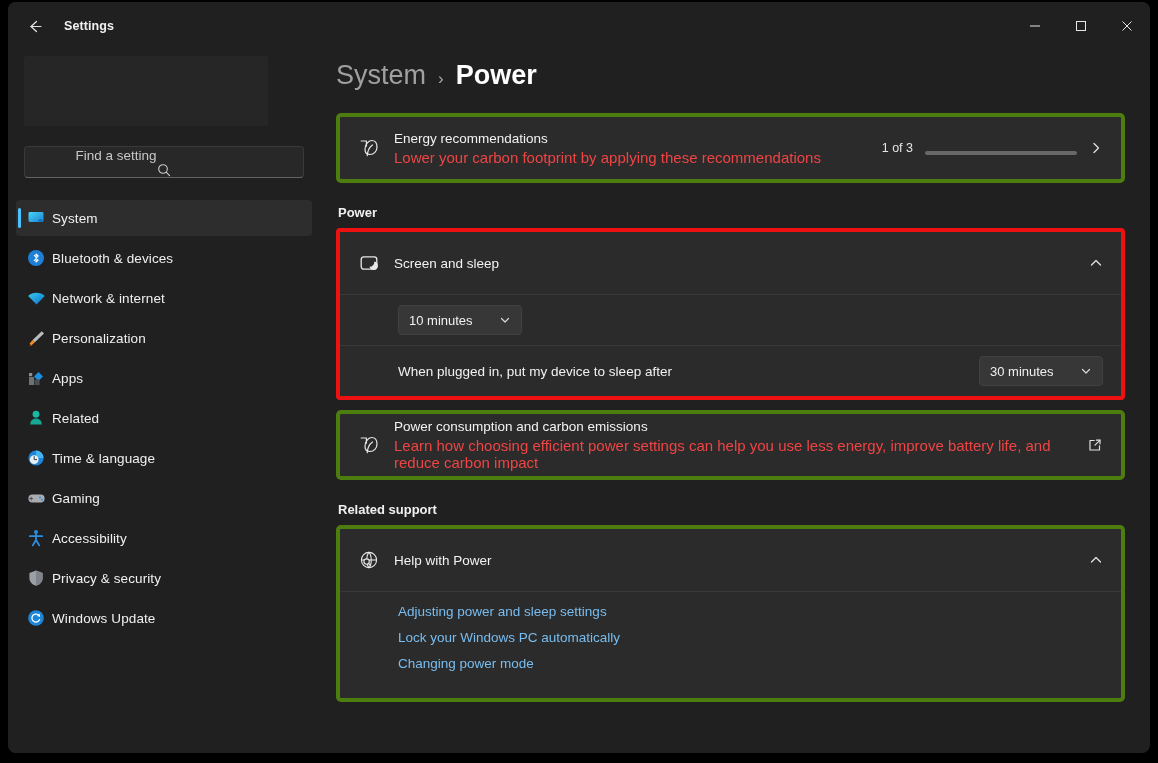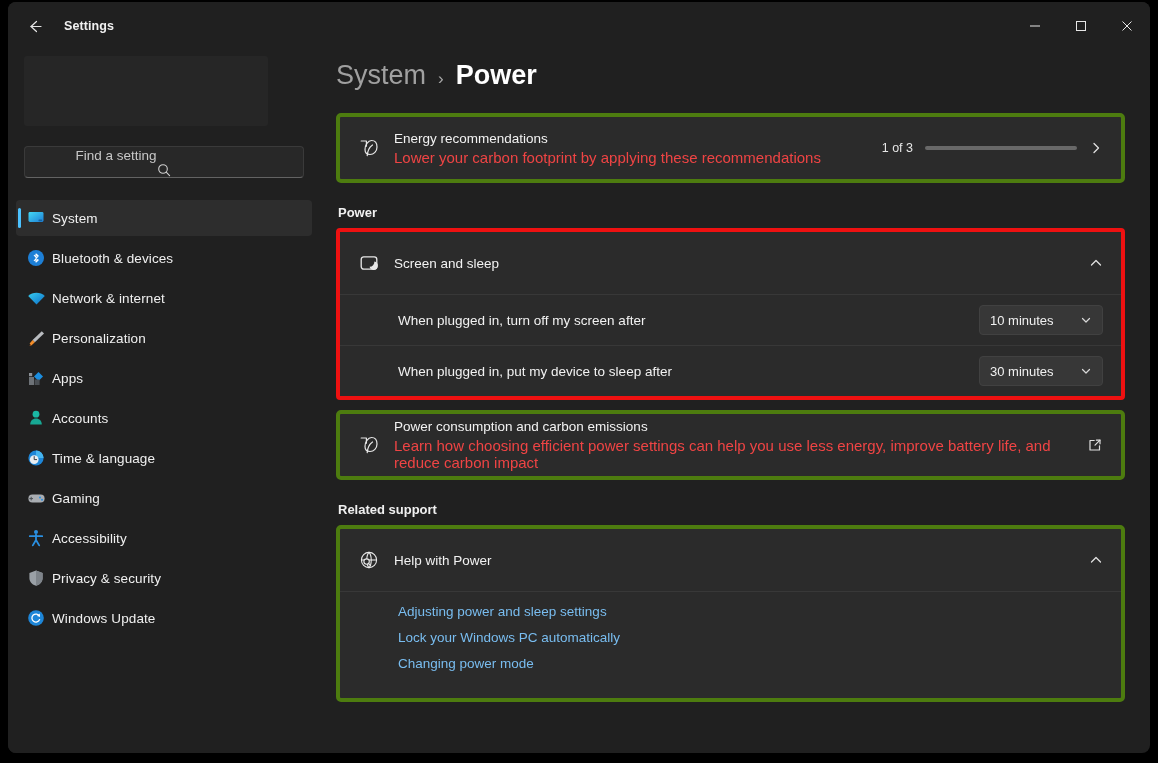--- a/index.html
+++ b/index.html
@@ -130,21 +130,21 @@
     padding: 0 18px;
     min-height: 62px;
   }
   .row .licon {
     width: 36px; flex: 0 0 36px;
     display: flex; align-items: center; justify-content: flex-start;
   }
   .row .texts { flex: 1; min-width: 0; }
   .row .rtitle { font-size: 13.5px; color: #f2f2f2; }
   .row .rsub { font-size: 15px; color: #ef4444; margin-top: 3px; }
-  .row .trail { display: flex; align-items: center; gap: 12px; }
+  .row .trail { display: flex; align-items: flex-end; gap: 12px; }
 
   .progress-label { font-size: 12.5px; color: #e6e6e6; }
   .progress-track {
     width: 152px; height: 4px;
     background: #686868; border-radius: 2px;
     overflow: hidden;
   }
   .progress-fill { height: 100%; background: #0a7ddb; border-radius: 2px; }
   .chev { color: #e0e0e0; display: flex; align-items: center; }
 
@@ -310,21 +310,21 @@
         <span class="nlabel">Apps</span>
       </div>
 
       <div class="navitem">
         <span class="nicon">
           <svg width="18" height="18" viewBox="0 0 18 18">
             <circle cx="9" cy="5.2" r="3.4" fill="#1ab9a4"></circle>
             <path d="M3.2 15.6 C3.2 11.8 5.8 9.6 9 9.6 C12.2 9.6 14.8 11.8 14.8 15.6 Z" fill="#17a894"></path>
           </svg>
         </span>
-        <span class="nlabel">Accounts</span>
+        <span class="nlabel">Related</span>
       </div>
 
       <div class="navitem">
         <span class="nicon">
           <svg width="18" height="18" viewBox="0 0 18 18">
             <circle cx="9" cy="9" r="7.6" fill="#1d86d8"></circle>
             <path d="M9 1.4 A7.6 7.6 0 0 1 16.6 9 L9 9 Z" fill="#46b5ef"></path>
             <circle cx="7.2" cy="10.6" r="4.4" fill="#e9eef2"></circle>
             <path d="M7.2 7.6 V10.6 H9.6" stroke="#3a3f45" stroke-width="1" fill="none" stroke-linecap="round"></path>
           </svg>
@@ -431,21 +431,20 @@
           <div class="trail">
             <span class="chev">
               <svg width="14" height="14" viewBox="0 0 14 14" fill="none" stroke="currentColor" stroke-width="1.3">
                 <path d="M2.5 9 L7 4.5 L11.5 9" stroke-linecap="round" stroke-linejoin="round"></path>
               </svg>
             </span>
           </div>
         </div>
 
         <div class="sub-row">
-          <span class="slabel">When plugged in, turn off my screen after</span>
           <div class="dropdown">
             <span class="dval">10 minutes</span>
             <span class="dchev">
               <svg width="12" height="12" viewBox="0 0 12 12" fill="none" stroke="currentColor" stroke-width="1.2">
                 <path d="M2.5 4.5 L6 8 L9.5 4.5" stroke-linecap="round" stroke-linejoin="round"></path>
               </svg>
             </span>
           </div>
         </div>
 

